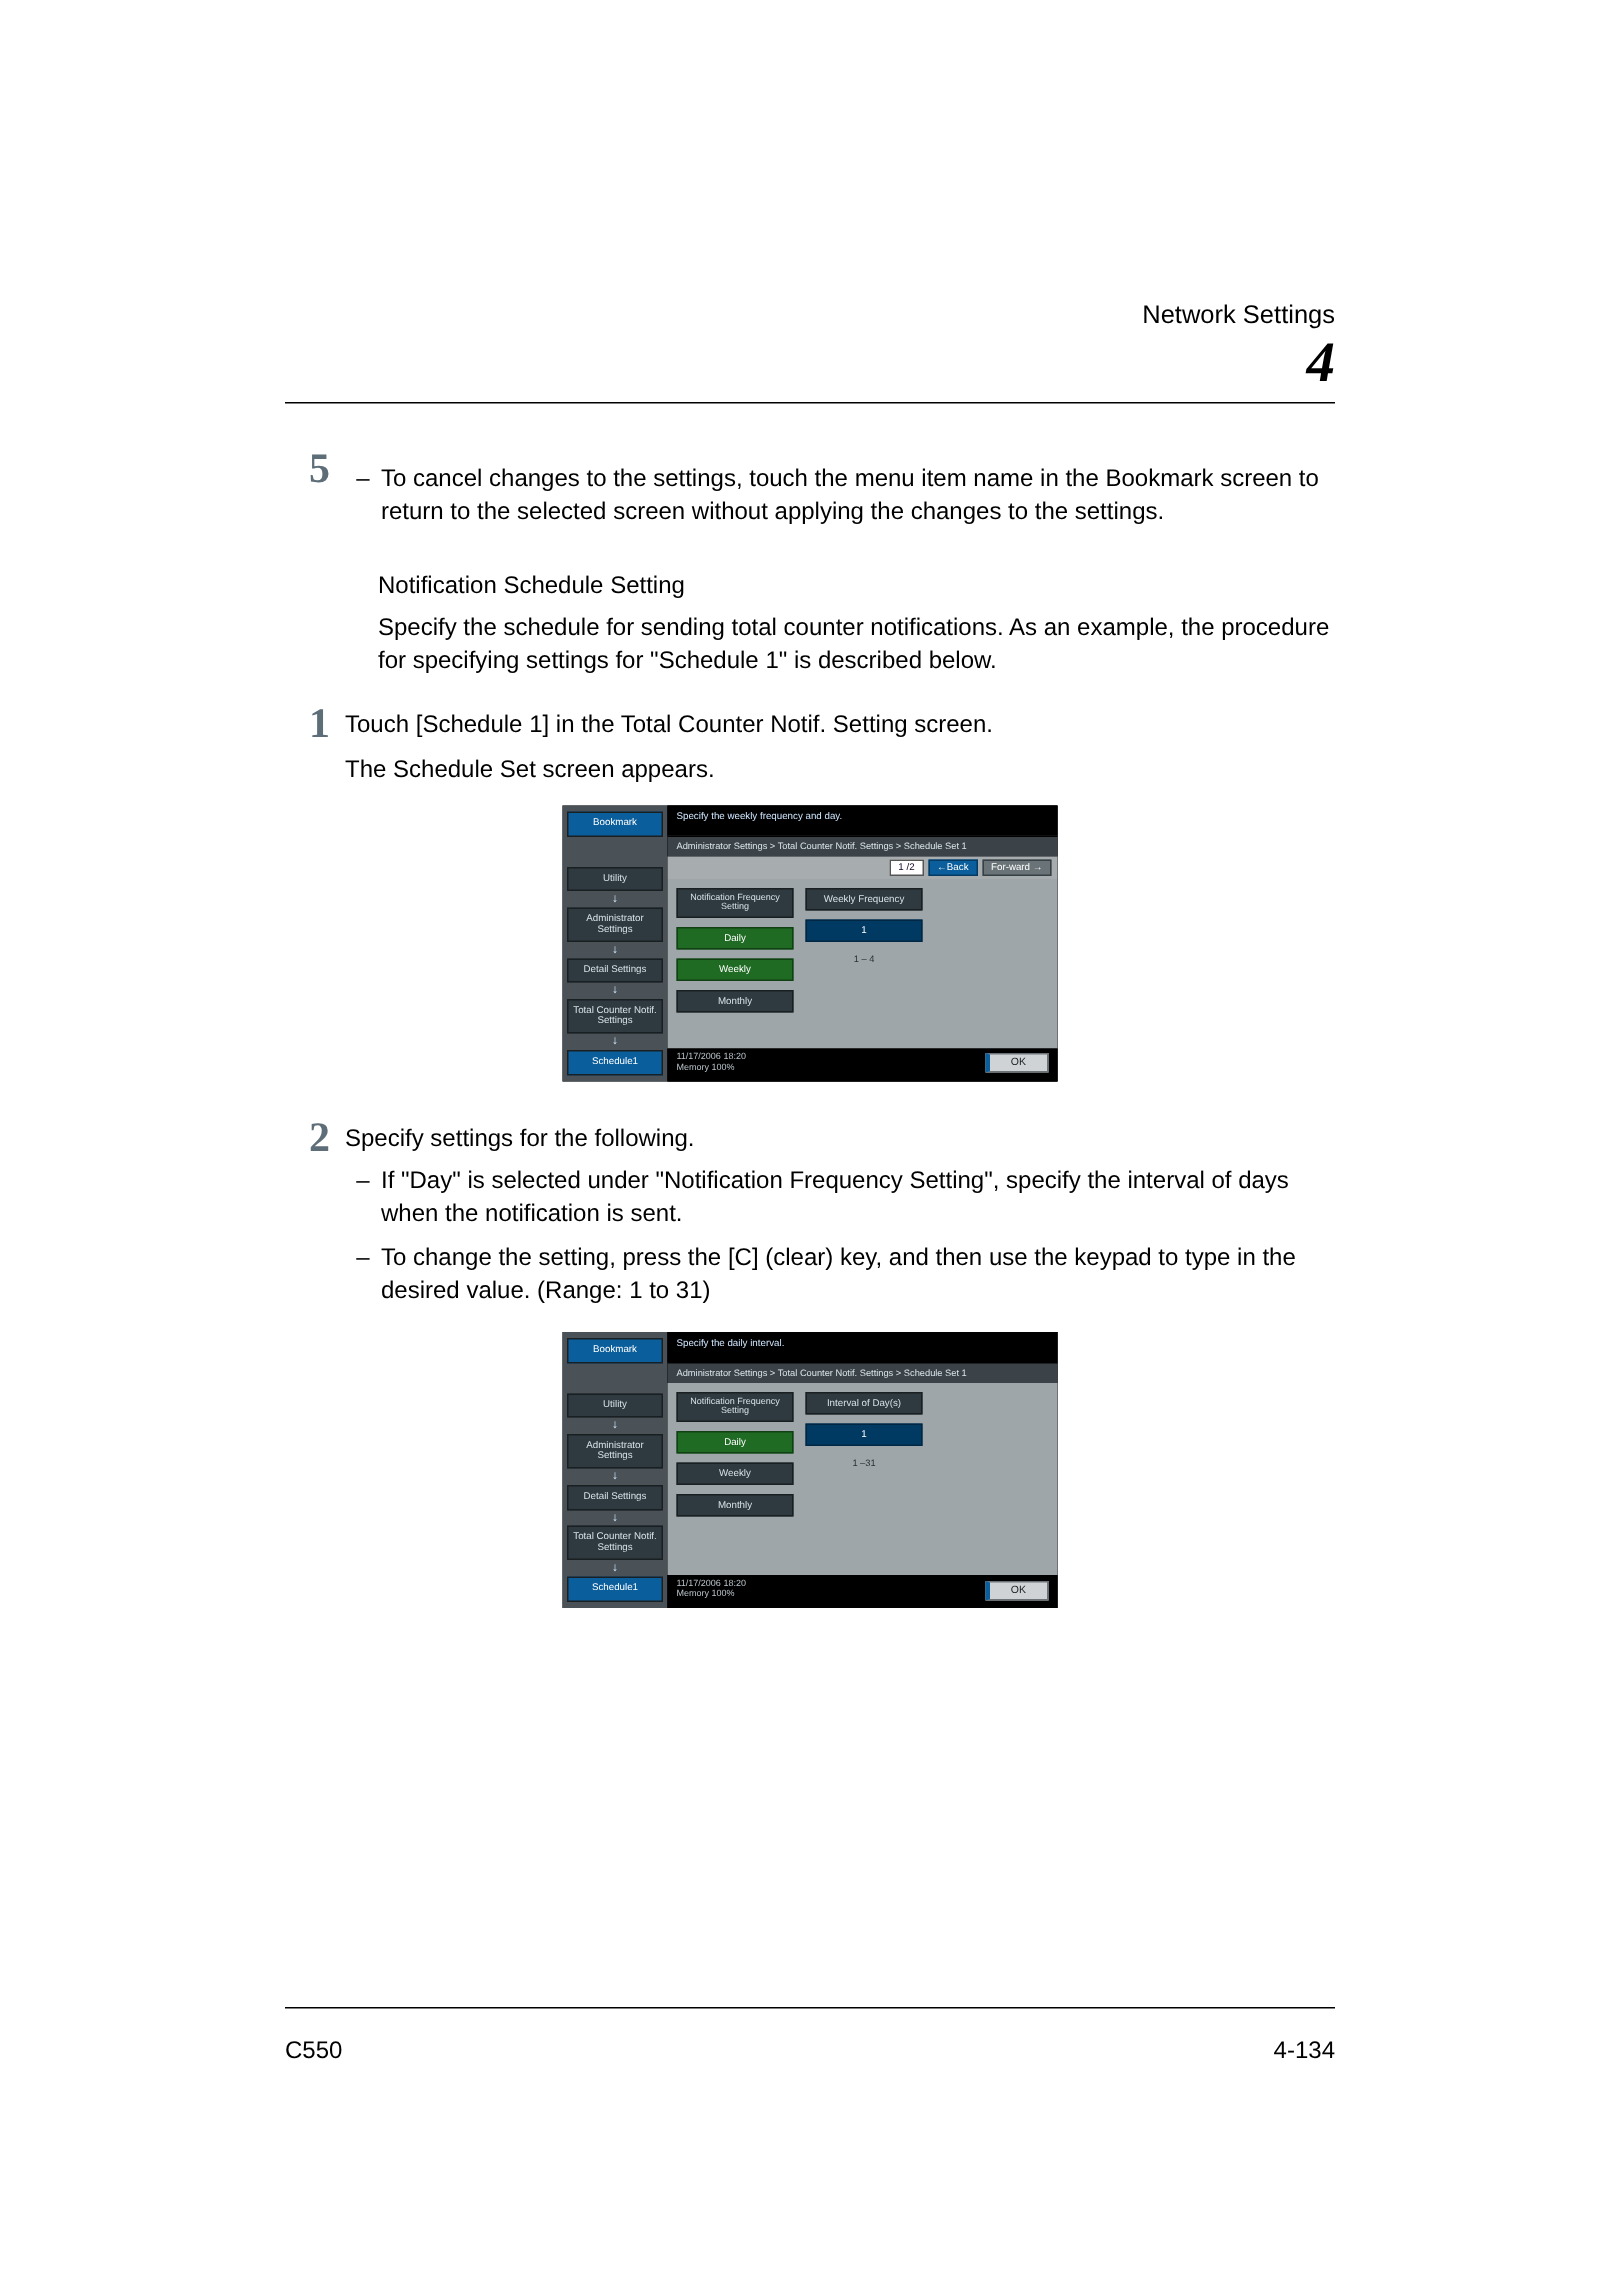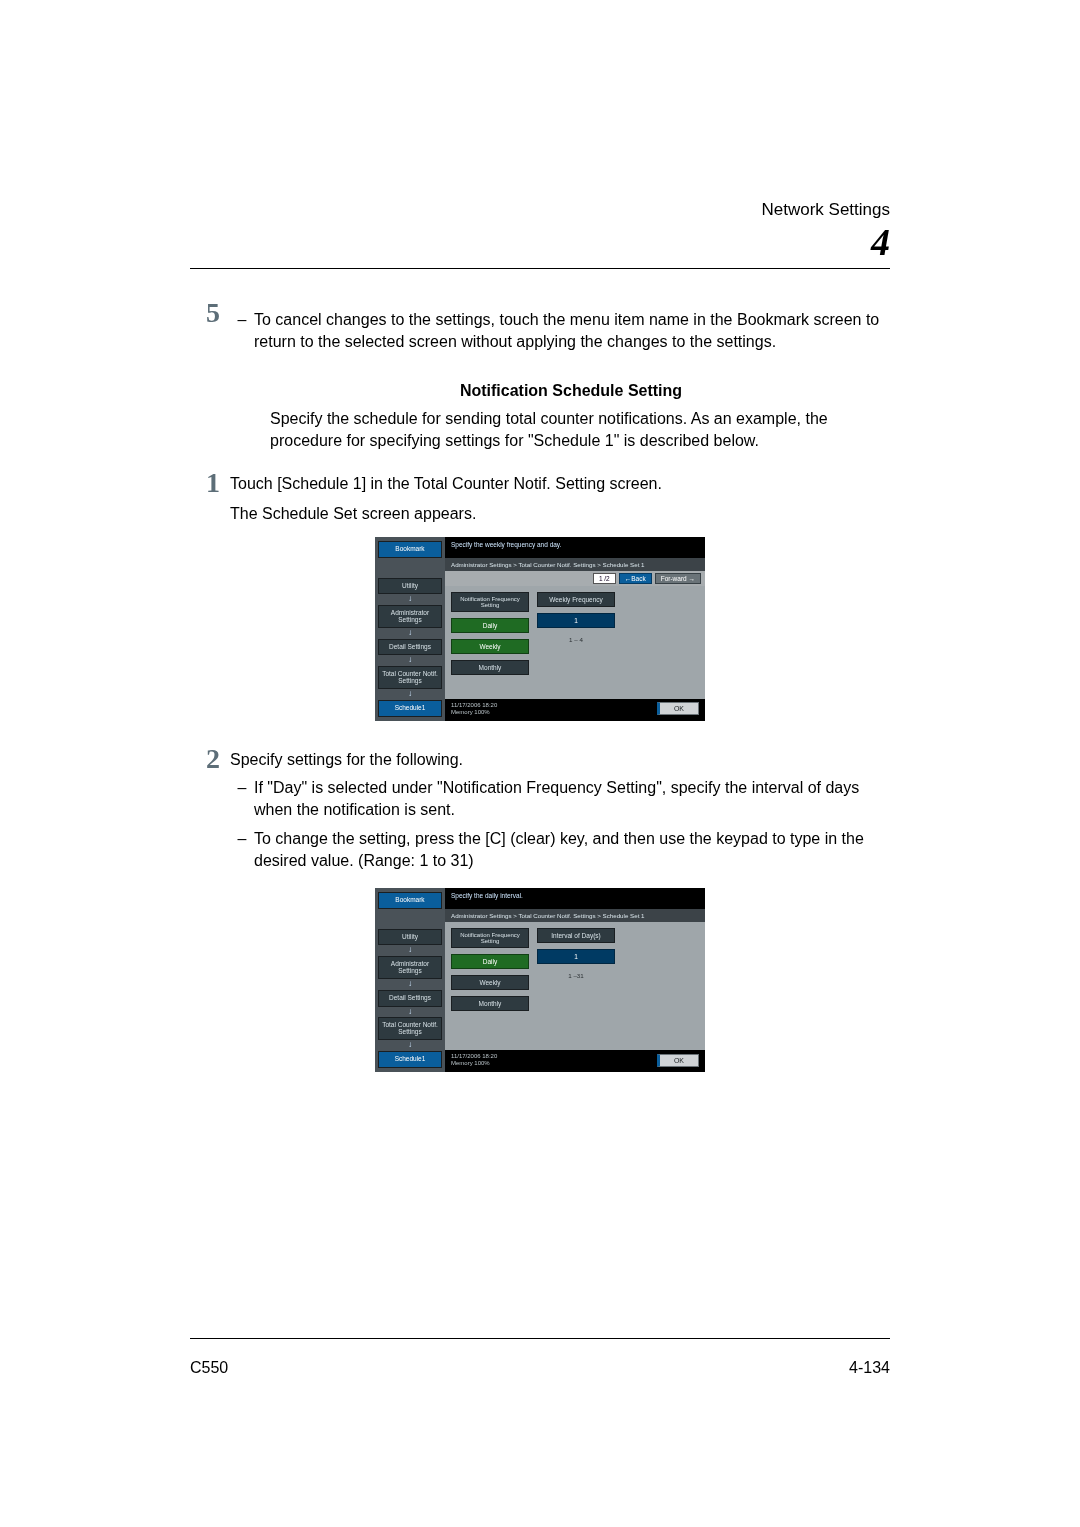--- a/index.html
+++ b/index.html
@@ -10,22 +10,22 @@
   }
   .header-row { display: flex; justify-content: space-between; align-items: flex-end; border-bottom: 1px solid #000; padding-bottom: 4px; margin-bottom: 30px; flex-direction: column; }
   .header-title { font-size: 17px; }
   .chapter-num { font-family: Georgia, serif; font-size: 38px; font-weight: bold; font-style: italic; }
   .step-row { display: flex; margin-bottom: 12px; }
   .step-num { width: 40px; font-family: Georgia, serif; font-size: 28px; font-weight: bold; color: #5d6e78; text-align: right; padding-right: 10px; line-height: 1; }
   .step-body { flex: 1; font-size: 16px; line-height: 1.4; padding-top: 4px; }
   .bullet-row { display: flex; margin-top: 6px; margin-bottom: 4px; }
   .bullet-dash { width: 24px; text-align: center; }
   .bullet-text { flex: 1; }
-  .subheading { font-weight: bold; font-size: 16px; margin: 24px 0 8px 0; text-align: center; }
-  .body-text { font-size: 16px; line-height: 1.4; margin-bottom: 16px; margin-left: 18px; }
+  .subheading { font-weight: normal; font-size: 16px; margin: 24px 0 8px 0; }
+  .body-text { font-size: 16px; line-height: 1.4; margin-bottom: 16px; }
   .screenshot { margin: 10px auto 24px auto; display: block; }
   .footer-row { position: absolute; bottom: 150px; left: 190px; right: 190px; border-top: 1px solid #000; padding-top: 20px; display: flex; justify-content: space-between; font-size: 16px; }
 
   
   .device { width: 330px; background: #000; font-family: Verdana, Arial, sans-serif; font-size: 7px; color: #fff; display: flex; }
   .dev-sidebar { width: 70px; background: #4a5258; padding: 4px 3px; display: flex; flex-direction: column; gap: 3px; }
   .side-btn { border: 1px solid #1a1f22; background: #2e3a40; color: #d6e0e5; text-align: center; padding: 4px 2px; font-size: 6.5px; line-height: 1; }
   .side-btn.active { background: #0a5e9c; color: #fff; }
   .side-btn.schedule { background: #0a5e9c; color: #fff; }
   .side-arrow { text-align: center; color: #cfe7ff; font-size: 8px; line-height: 0.6; }

